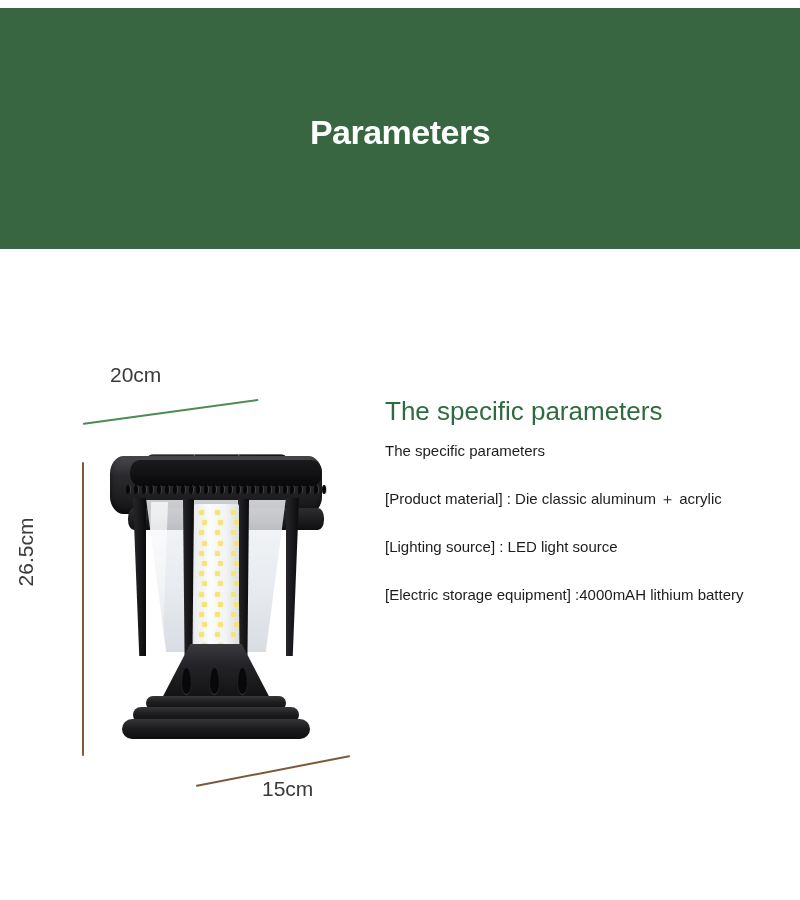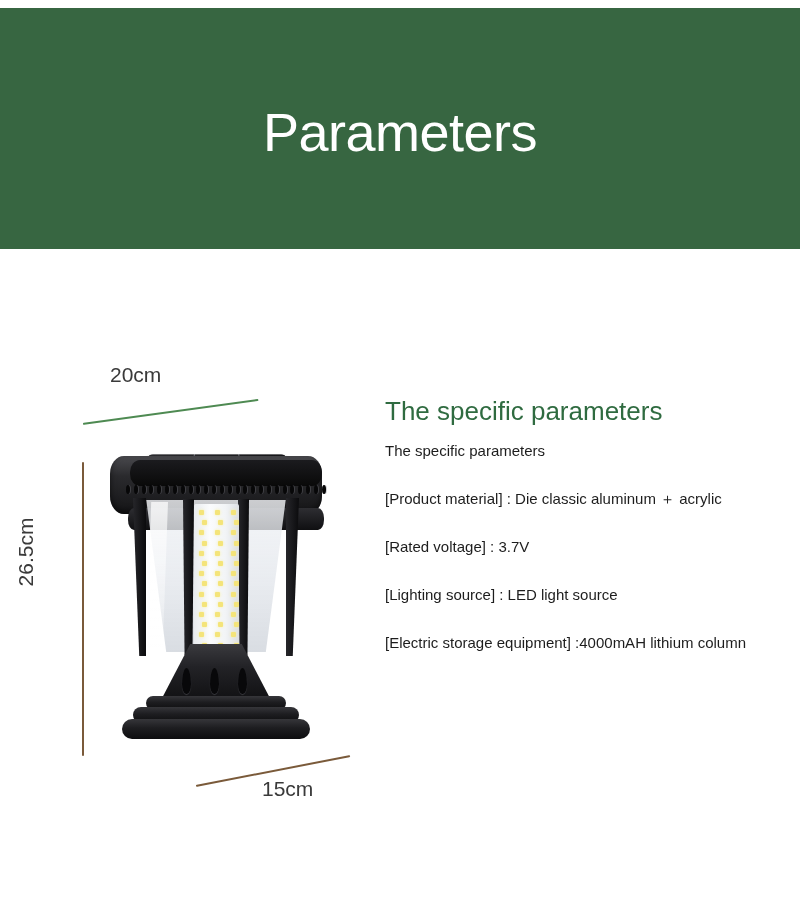--- a/index.html
+++ b/index.html
@@ -28,22 +28,22 @@
     top: 8px;
     width: 800px;
     height: 241px;
     background: #376641;
     display: flex;
     align-items: center;
     justify-content: center;
   }
   .banner-title {
     color: #ffffff;
-    font-size: 54px;
-    font-weight: normal;
+    font-size: 34px;
+    font-weight: bold;
     letter-spacing: -0.5px;
     line-height: 1;
     transform: translateY(3px);
     white-space: nowrap;
   }
 
   
   .product-area {
     position: absolute;
     left: 0;
@@ -382,19 +382,18 @@
       <div class="base-tier base-b"></div>
       <div class="base-tier base-c"></div>
     </div>
   </div>
 
   <div class="specs">
     <div class="specs-heading">The specific parameters</div>
     <div class="spec-list" id="spec-list">
         <div class="spec-line">The specific parameters</div>
         <div class="spec-line">[Product material] : Die classic aluminum ＋ acrylic</div>
-        <div class="spec-line">[Rated voltage] : 3.7V</div>
         <div class="spec-line">[Lighting source] : LED light source</div>
-        <div class="spec-line">[Electric storage equipment] :4000mAH lithium column</div>
+        <div class="spec-line">[Electric storage equipment] :4000mAH lithium battery</div>
       </div>
   </div>
 
 </div>
 
 </body></html>

